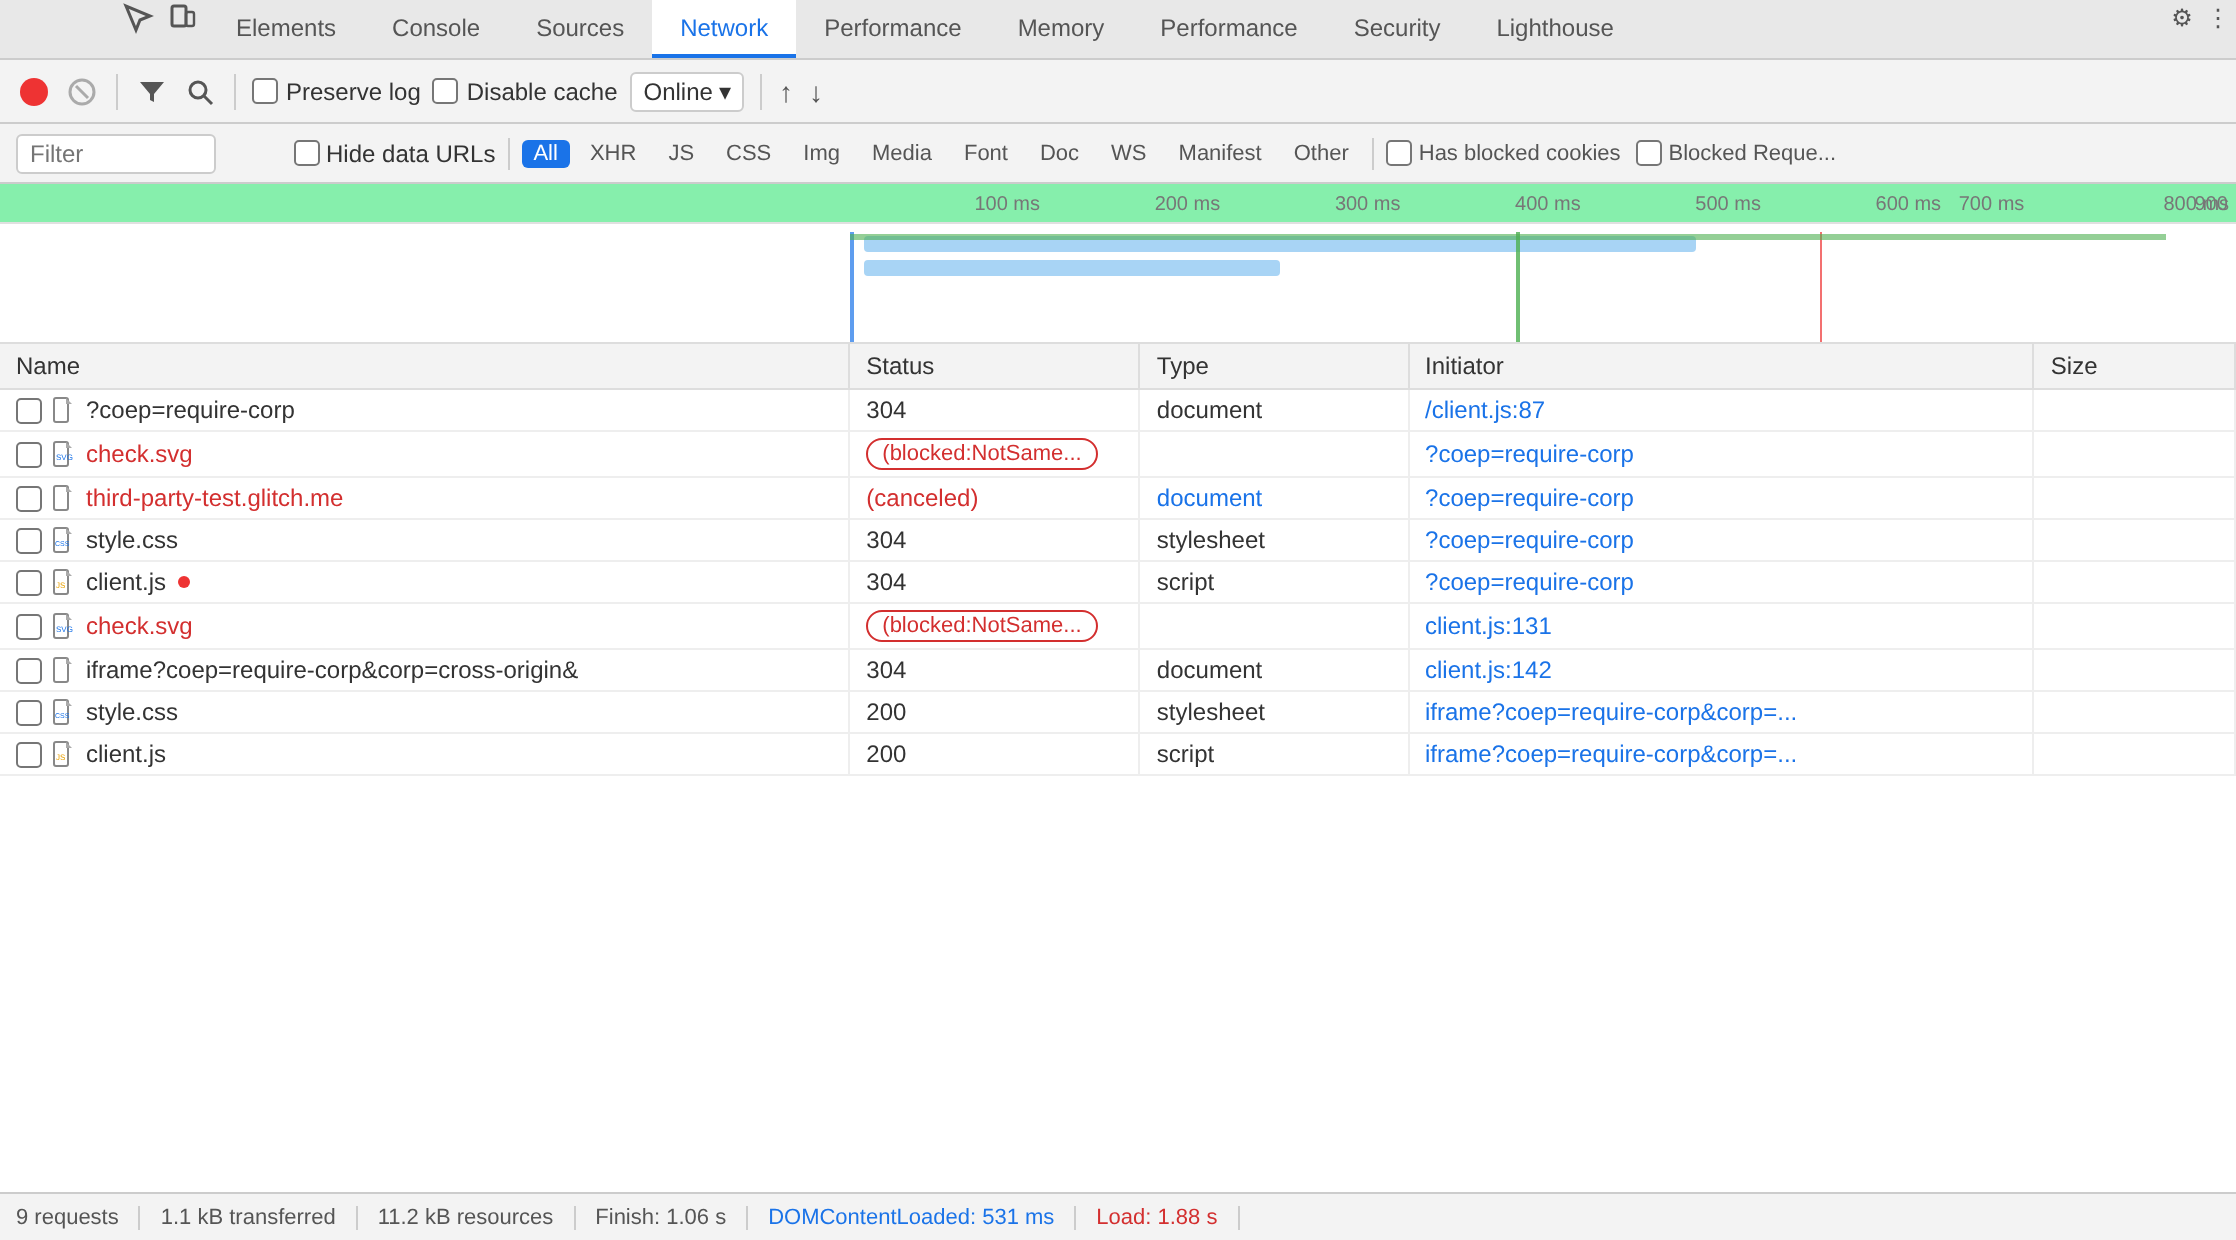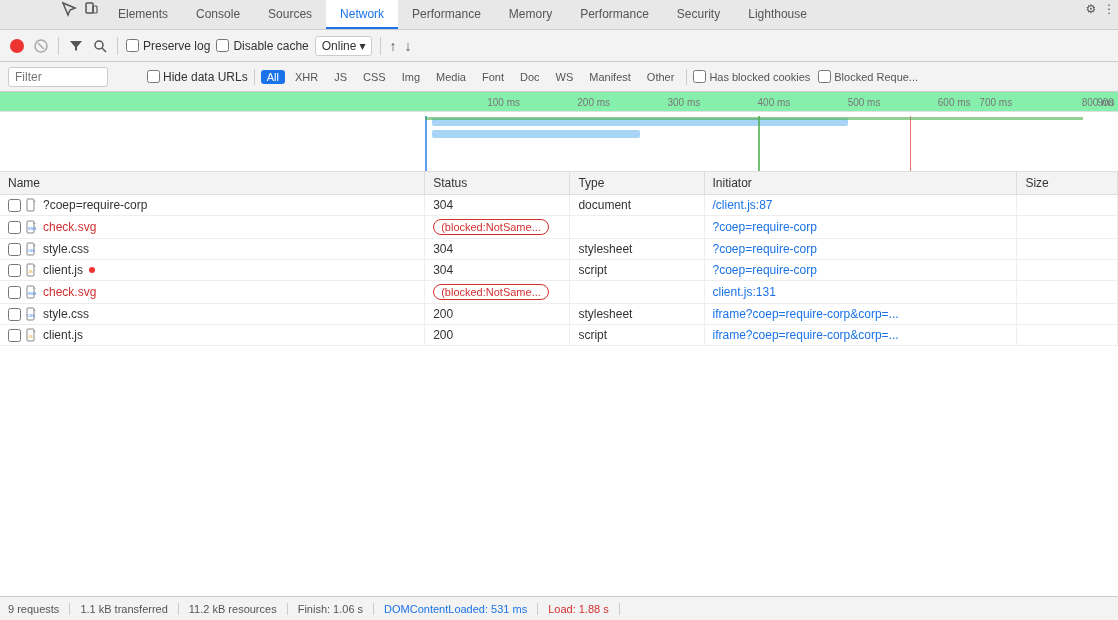--- a/index.html
+++ b/index.html
@@ -402,20 +402,38 @@
               <td class="col-size"></td>
             </tr>
             <tr>
               <td class="col-name">
                 <div class="cell-name">
                   <input type="checkbox" style="margin: 0px; flex-shrink: 0;">
                   <span class="file-icon">
                     <svg width="14" height="14" viewBox="0 0 14 14">
                       <rect x="2" y="1" width="7" height="12" rx="1" fill="#fff" stroke="#888" stroke-width="1"></rect>
                       <path d="M8 1l3 3h-3z" fill="#aaa"></path>
+                    </svg>
+                  </span>
+                  <span style="overflow: hidden; text-overflow: ellipsis; white-space: nowrap; color: rgb(211, 47, 47);">third-party-test.glitch.me</span>
+                </div>
+              </td>
+              <td class="col-status"><span class="status-canceled">(canceled)</span></td>
+              <td class="col-type" style="color: rgb(26, 115, 232);">document</td>
+              <td class="col-initiator"><a class="initiator-link" href="#">?coep=require-corp</a></td>
+              <td class="col-size"></td>
+            </tr>
+            <tr>
+              <td class="col-name">
+                <div class="cell-name">
+                  <input type="checkbox" style="margin: 0px; flex-shrink: 0;">
+                  <span class="file-icon">
+                    <svg width="14" height="14" viewBox="0 0 14 14">
+                      <rect x="2" y="1" width="7" height="12" rx="1" fill="#fff" stroke="#888" stroke-width="1"></rect>
+                      <path d="M8 1l3 3h-3z" fill="#aaa"></path>
                       <text x="2.5" y="10" font-size="3.5" fill="#1a73e8">CSS</text>
                     </svg>
                   </span>
                   <span style="overflow: hidden; text-overflow: ellipsis; white-space: nowrap;">style.css</span>
                 </div>
               </td>
               <td class="col-status">304</td>
               <td class="col-type">stylesheet</td>
               <td class="col-initiator"><a class="initiator-link" href="#">?coep=require-corp</a></td>
               <td class="col-size"></td>
@@ -450,20 +468,38 @@
                       <path d="M8 1l3 3h-3z" fill="#aaa"></path>
                       <text x="3" y="10" font-size="4" fill="#1a73e8">SVG</text>
                     </svg>
                   </span>
                   <span style="overflow: hidden; text-overflow: ellipsis; white-space: nowrap; color: rgb(211, 47, 47);">check.svg</span>
                 </div>
               </td>
               <td class="col-status"><span class="status-blocked">(blocked:NotSame...</span></td>
               <td class="col-type"></td>
               <td class="col-initiator"><a class="initiator-link" href="#">client.js:131</a></td>
+              <td class="col-size"></td>
+            </tr>
+            <tr>
+              <td class="col-name">
+                <div class="cell-name">
+                  <input type="checkbox" style="margin: 0px; flex-shrink: 0;">
+                  <span class="file-icon">
+                    <svg width="14" height="14" viewBox="0 0 14 14">
+                      <rect x="2" y="1" width="7" height="12" rx="1" fill="#fff" stroke="#888" stroke-width="1"></rect>
+                      <path d="M8 1l3 3h-3z" fill="#aaa"></path>
+                    </svg>
+                  </span>
+                  <span style="overflow: hidden; text-overflow: ellipsis; white-space: nowrap;">iframe?coep=require-corp&amp;corp=cross-origin&amp;</span>
+                </div>
+              </td>
+              <td class="col-status">304</td>
+              <td class="col-type">document</td>
+              <td class="col-initiator"><a class="initiator-link" href="#">client.js:142</a></td>
               <td class="col-size"></td>
             </tr>
             <tr>
               <td class="col-name">
                 <div class="cell-name">
                   <input type="checkbox" style="margin: 0px; flex-shrink: 0;">
                   <span class="file-icon">
                     <svg width="14" height="14" viewBox="0 0 14 14">
                       <rect x="2" y="1" width="7" height="12" rx="1" fill="#fff" stroke="#888" stroke-width="1"></rect>
                       <path d="M8 1l3 3h-3z" fill="#aaa"></path>

